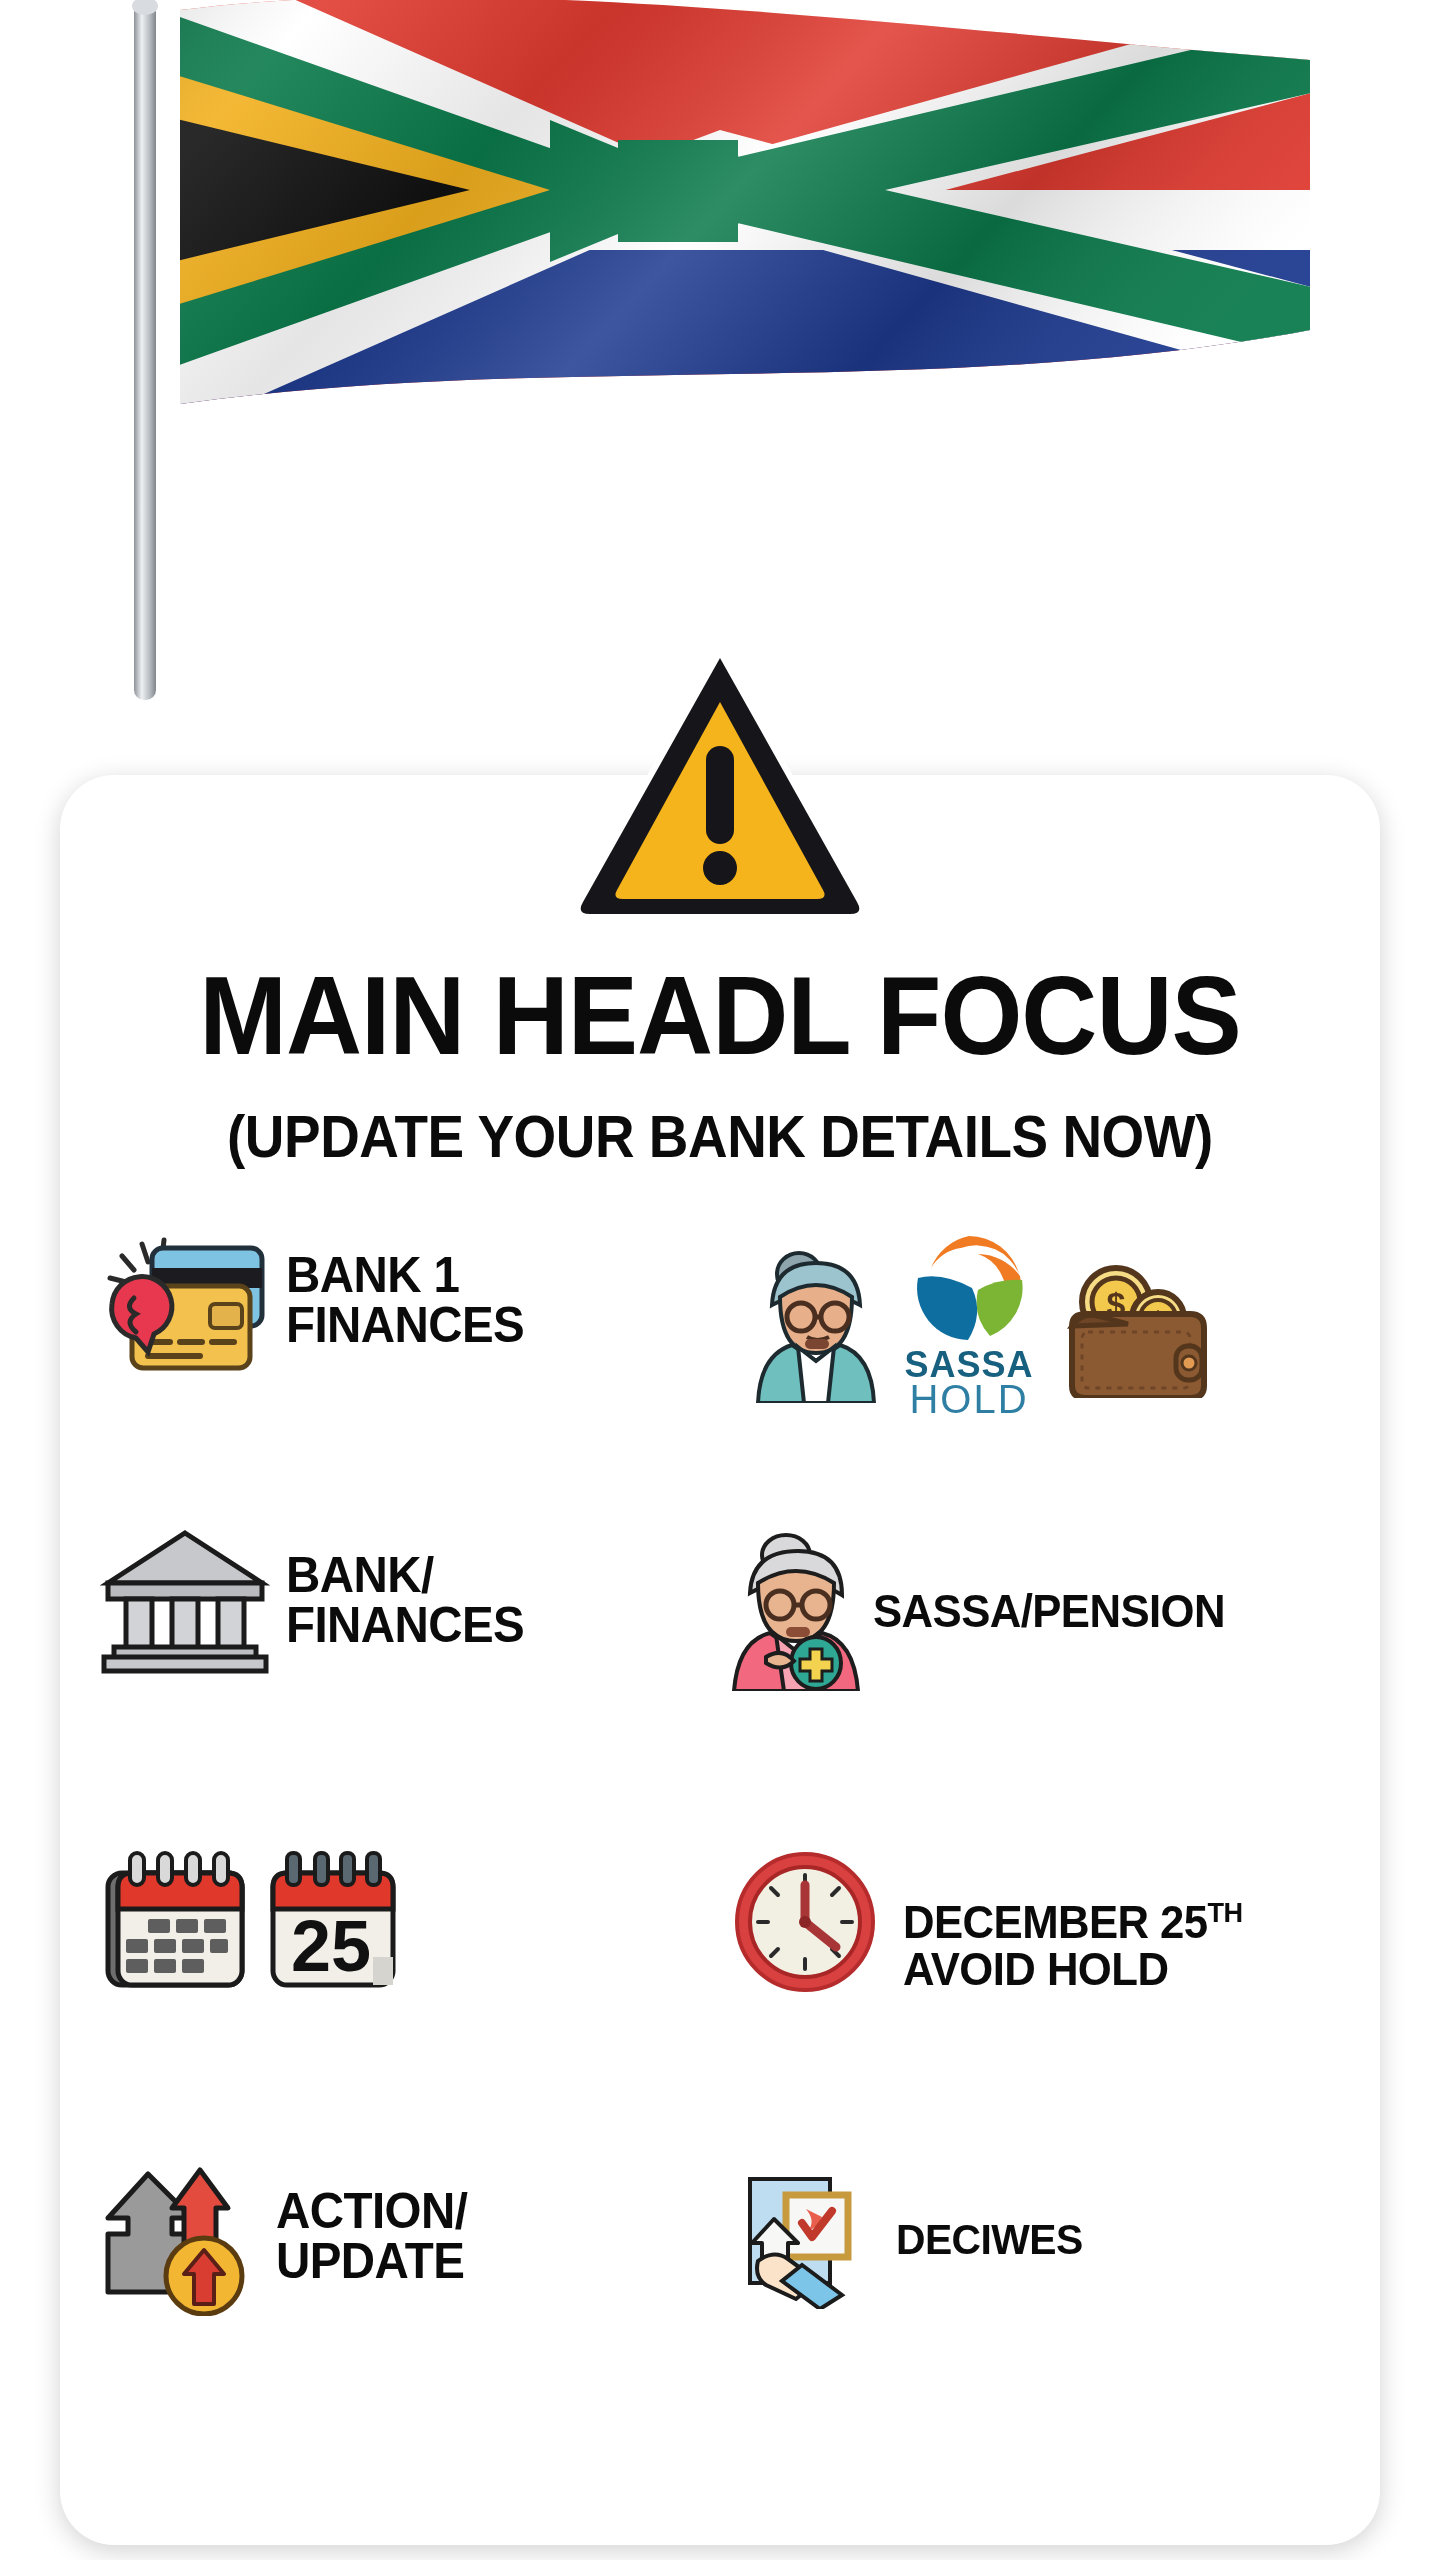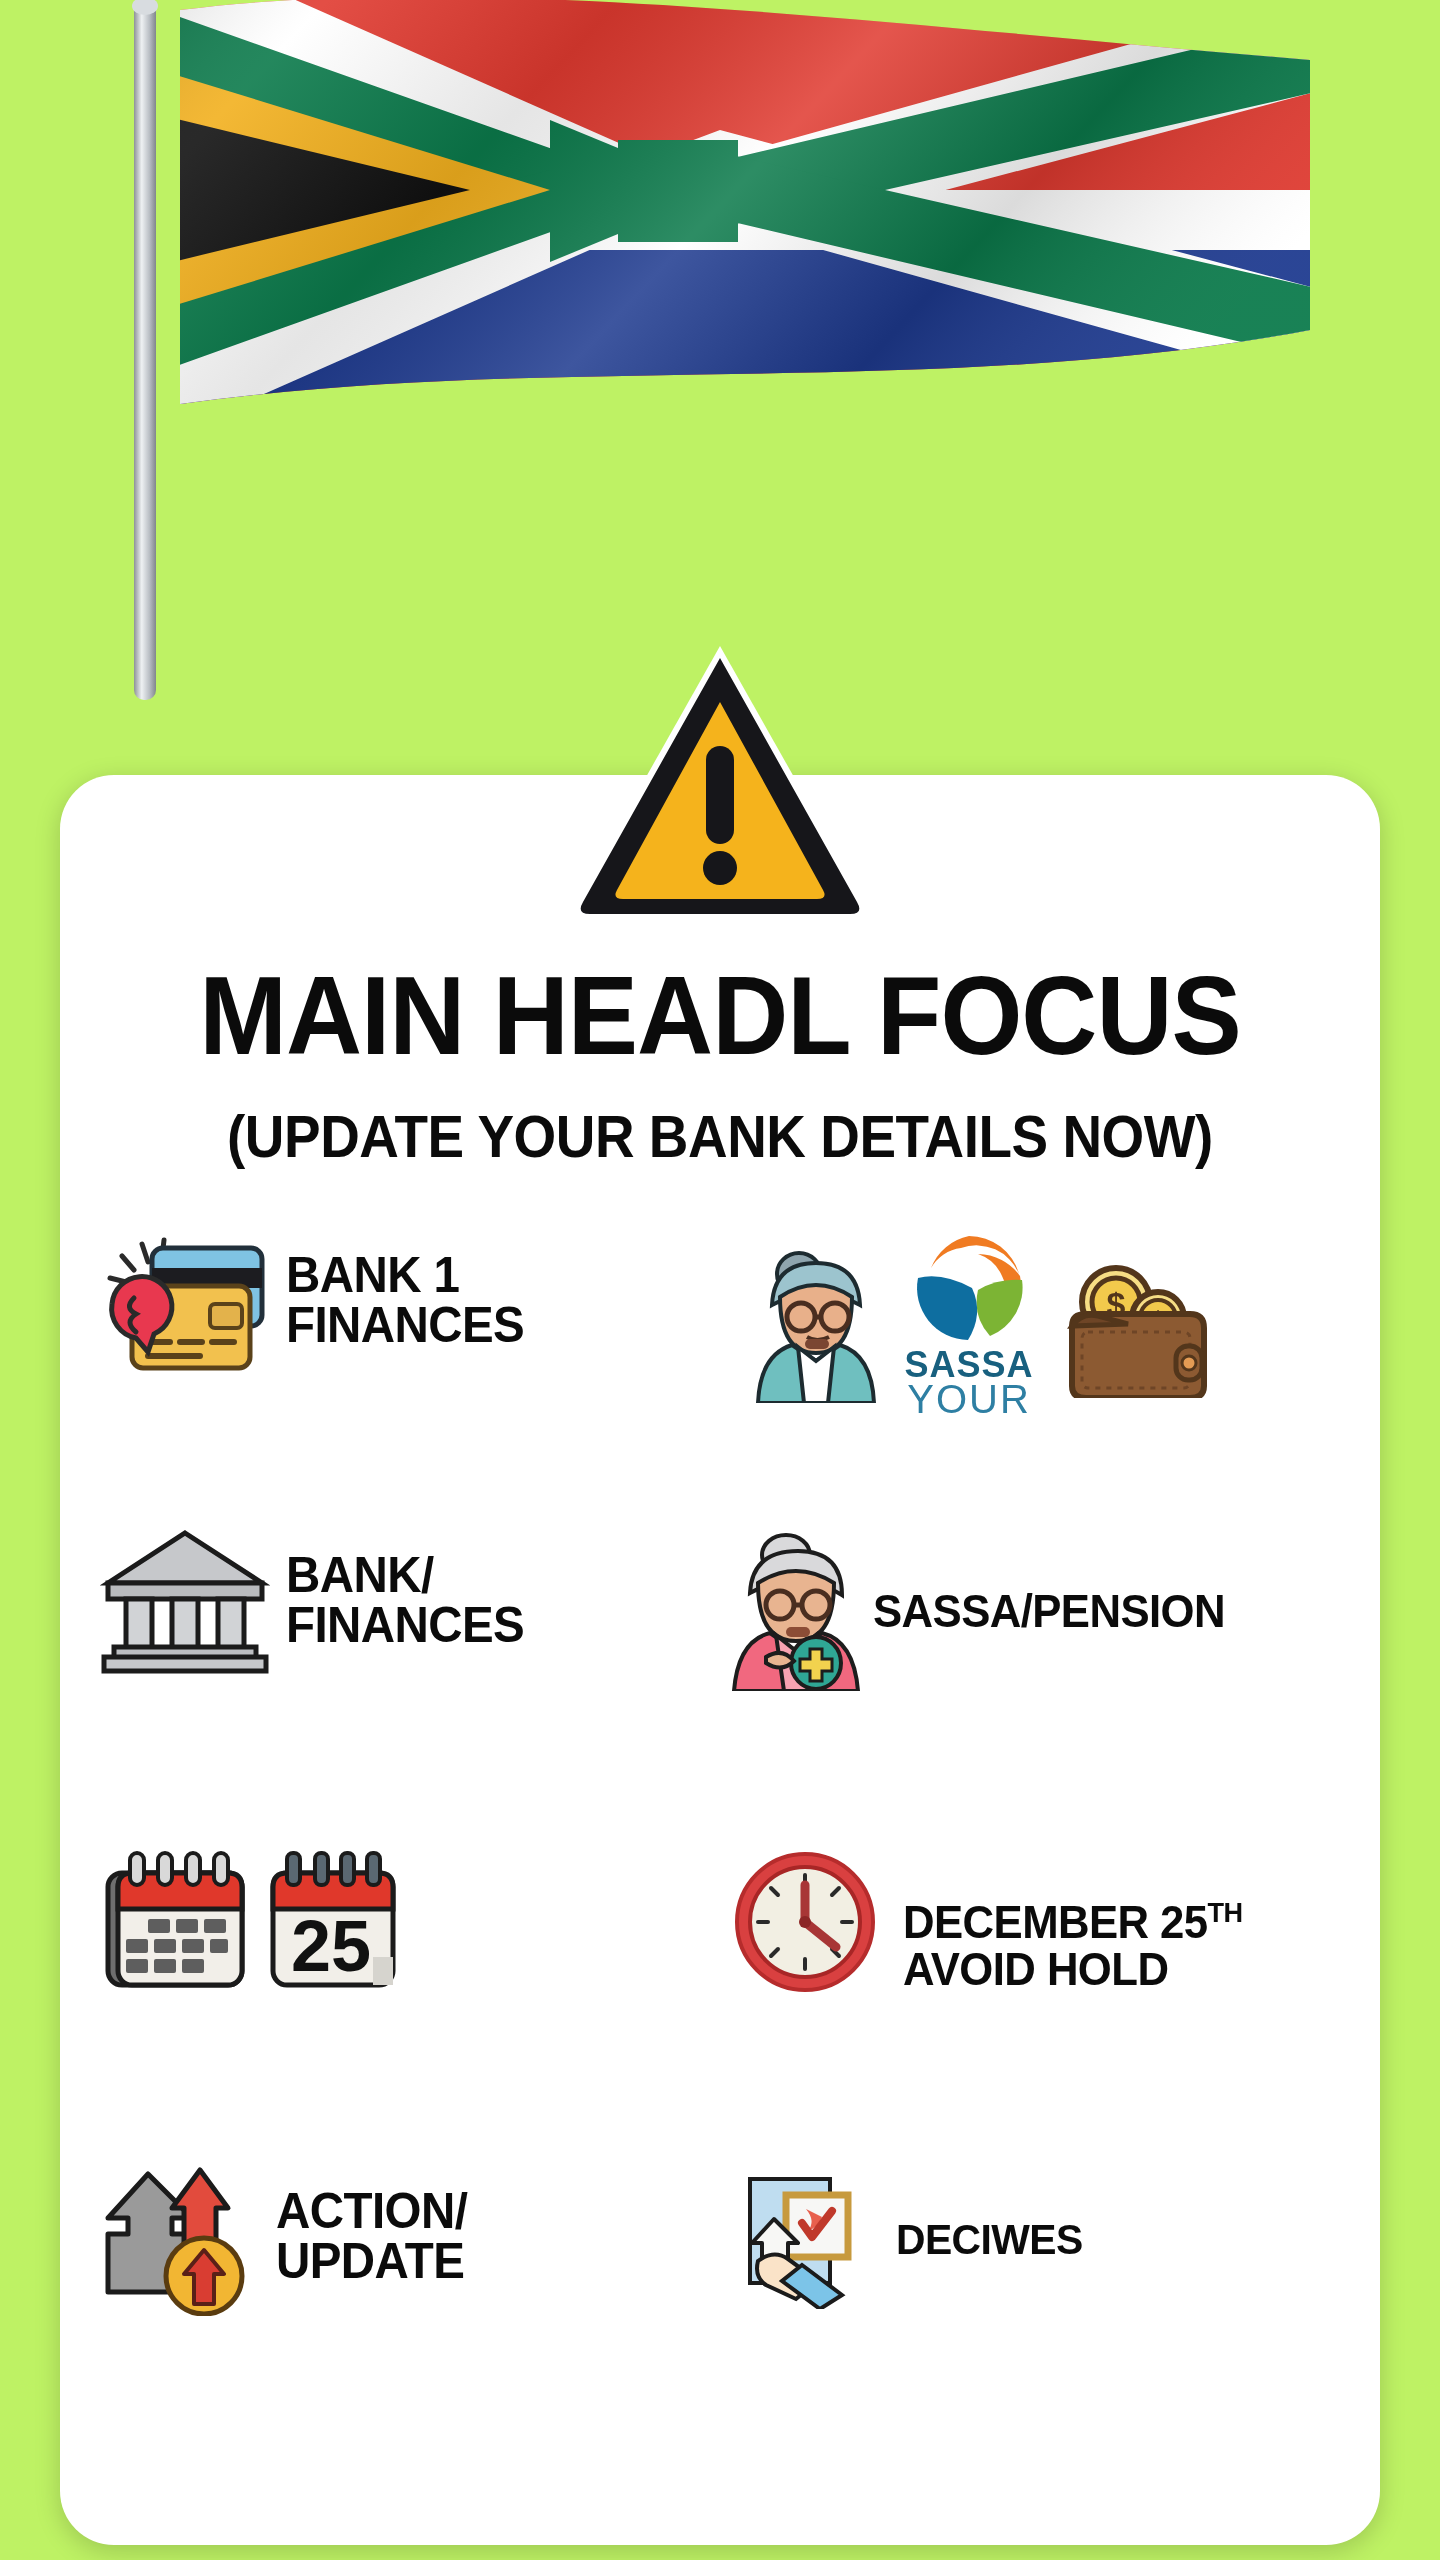--- a/index.html
+++ b/index.html
@@ -3,21 +3,21 @@
 <meta charset="utf-8">
 <title>SASSA Alert Poster</title>
 <style>
   html,body{margin:0;padding:0;}
   body{
     width:1440px;height:2560px;
     background:#ED2B1E;
     font-family:"Liberation Sans", sans-serif;
     overflow:hidden;position:relative;
   }
-  .poster{position:absolute;inset:0;background:#bef264;}
+  .poster{position:absolute;inset:0;background:#ffffff;}
 
   
   .flag-zone{position:absolute;left:0;top:0;width:1440px;height:800px;overflow:hidden;}
   .flag-svg{position:absolute;left:120px;top:0px;}
 
   
   .card{
     position:absolute;left:60px;top:775px;width:1320px;height:1770px;
     background:#FFFFFF;border-radius:54px;
     box-shadow:0 6px 26px rgba(0,0,0,.18);
@@ -172,21 +172,21 @@
 
         <div style="display:flex;flex-direction:column;align-items:center;">
           <svg class="icon" width="130" height="120" viewBox="0 0 130 120">
             <path d="M65 8 a52 52 0 0 1 50 38 a46 46 0 0 0 -58 -26 a40 40 0 0 0 -30 20 a52 52 0 0 1 38 -32 z" fill="#F07B22"></path>
             <path d="M116 48 a52 52 0 0 1 -30 58 a46 46 0 0 0 12 -58 a40 40 0 0 0 -24 -22 a52 52 0 0 1 42 22 z" fill="#F07B22"></path>
             <path d="M118 52 a52 52 0 0 1 -32 56 q-18 -20 -12 -46 q20 -12 44 -10 z" fill="#7CB434"></path>
             <path d="M14 50 a52 52 0 0 0 50 62 q16 -26 4 -52 q-30 -16 -54 -10 z" fill="#0E6EA0"></path>
           </svg>
           <div class="sassaword">
             <span class="a">SASSA</span>
-            <span class="b">YOUR</span>
+            <span class="b">HOLD</span>
           </div>
         </div>
 
         <svg class="icon" width="150" height="150" viewBox="0 0 150 150">
           <circle cx="58" cy="54" r="34" fill="#F6DD85" stroke="#53361B" stroke-width="6"></circle>
           <circle cx="58" cy="54" r="24" fill="#F2C94C" stroke="#53361B" stroke-width="5"></circle>
           <text x="58" y="68" font-size="34" font-weight="bold" text-anchor="middle" fill="#53361B" font-family="Liberation Sans, sans-serif">$</text>
           <circle cx="100" cy="70" r="26" fill="#F6DD85" stroke="#53361B" stroke-width="6"></circle>
           <circle cx="100" cy="70" r="18" fill="#F2C94C" stroke="#53361B" stroke-width="4"></circle>
           <text x="100" y="81" font-size="26" font-weight="bold" text-anchor="middle" fill="#53361B" font-family="Liberation Sans, sans-serif">$</text>

